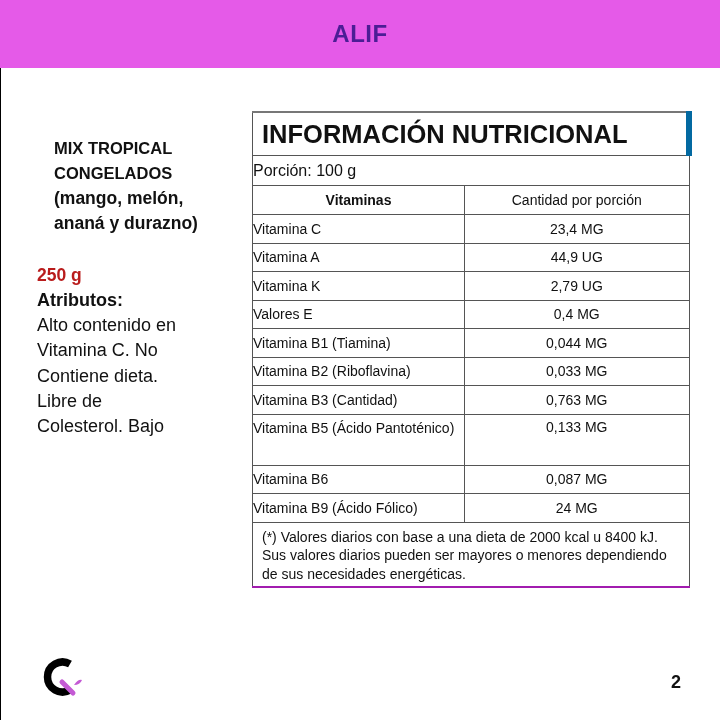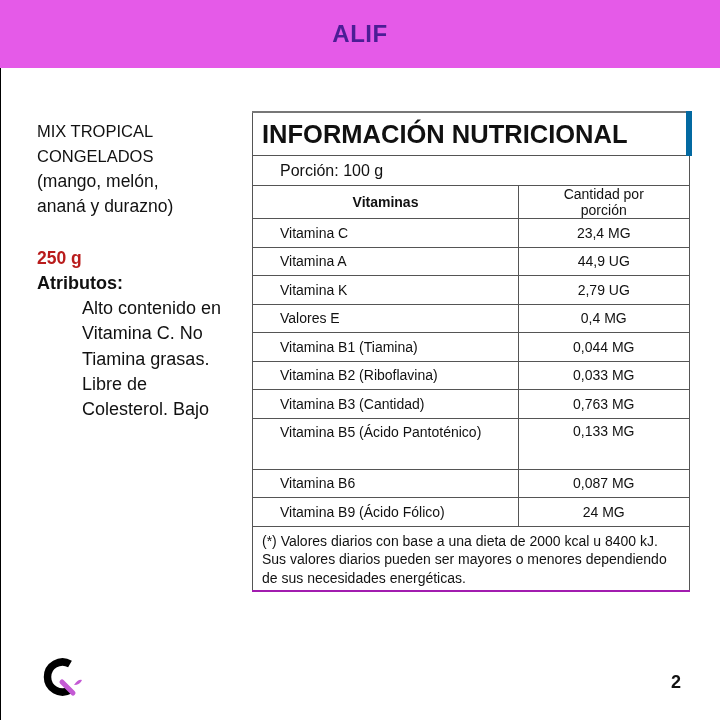--- a/index.html
+++ b/index.html
@@ -8,31 +8,31 @@
     background: #ffffff; font-family: "Liberation Sans", sans-serif; color: #111;
   }
   .header {
     position: absolute; left: 0; top: 0; width: 720px; height: 68px;
     background: #e55ae8; display: flex; align-items: center; justify-content: center;
   }
   .header-title { color: #4c1d95; font-weight: bold; font-size: 24px; letter-spacing: 0.5px; }
   .left-rule { position: absolute; left: 0; top: 68px; width: 1px; height: 652px; background: #000; }
 
   .product { position: absolute; left: 37px; top: 119px; width: 205px; }
-  .product-name { font-weight: normal; font-size: 17.5px; line-height: 25px; margin: 0; }
+  .product-name { font-weight: bold; font-size: 17.5px; line-height: 25px; margin: 17px; }
   .product-name .l1 { font-size: 16.5px; }
   .weight { font-weight: bold; font-size: 17.5px; color: #b91c1c; margin-top: 27px; line-height: 25px; }
   .attr-title { font-weight: bold; font-size: 18px; line-height: 25px; }
-  .attr-text { font-size: 18px; line-height: 25.3px; margin-left: 45px; }
+  .attr-text { font-size: 18px; line-height: 25.3px; }
 
   table.nutri {
     position: absolute; left: 252px; top: 111px; width: 440px;
     border-collapse: collapse; font-size: 14px; color: #111;
   }
-  table.nutri td, table.nutri th { border: 1.5px solid #555; padding: 0 27px; }
+  table.nutri td, table.nutri th { border: 1.5px solid #555; padding: 0 0; }
   table.nutri tr.title-row td {
     font-size: 25.5px; font-weight: bold; height: 42px; padding: 0 9px; color: #111;
     border-top: 2px solid #777; border-right: 6px solid #0369a1;
   }
   table.nutri tr.portion-row td { font-size: 16px; height: 29px; }
   table.nutri tr.col-head th { font-size: 14px; height: 28px; font-weight: bold; }
   table.nutri tr.col-head th.qty { font-weight: normal; }
   table.nutri td.name { width: 211px; height: 27.5px; }
   table.nutri td.val { text-align: center; }
   table.nutri tr.tall td { height: 46px; vertical-align: top; padding-top: 4px; }
@@ -55,21 +55,21 @@
     <div class="l1">MIX TROPICAL</div>
     <div class="l1">CONGELADOS</div>
     <div>(mango, melón,</div>
     <div>ananá y durazno)</div>
   </div>
   <div class="weight">250 g</div>
   <div class="attr-title">Atributos:</div>
   <div class="attr-text">
     <div>Alto contenido en</div>
     <div>Vitamina C. No</div>
-    <div>Tiamina grasas.</div>
+    <div>Contiene dieta.</div>
     <div>Libre de</div>
     <div>Colesterol. Bajo</div>
   </div>
 </div>
 
 <table class="nutri">
   <tbody>
       <tr class="title-row">
     <td colspan="2">INFORMACIÓN NUTRICIONAL</td>
   </tr>

